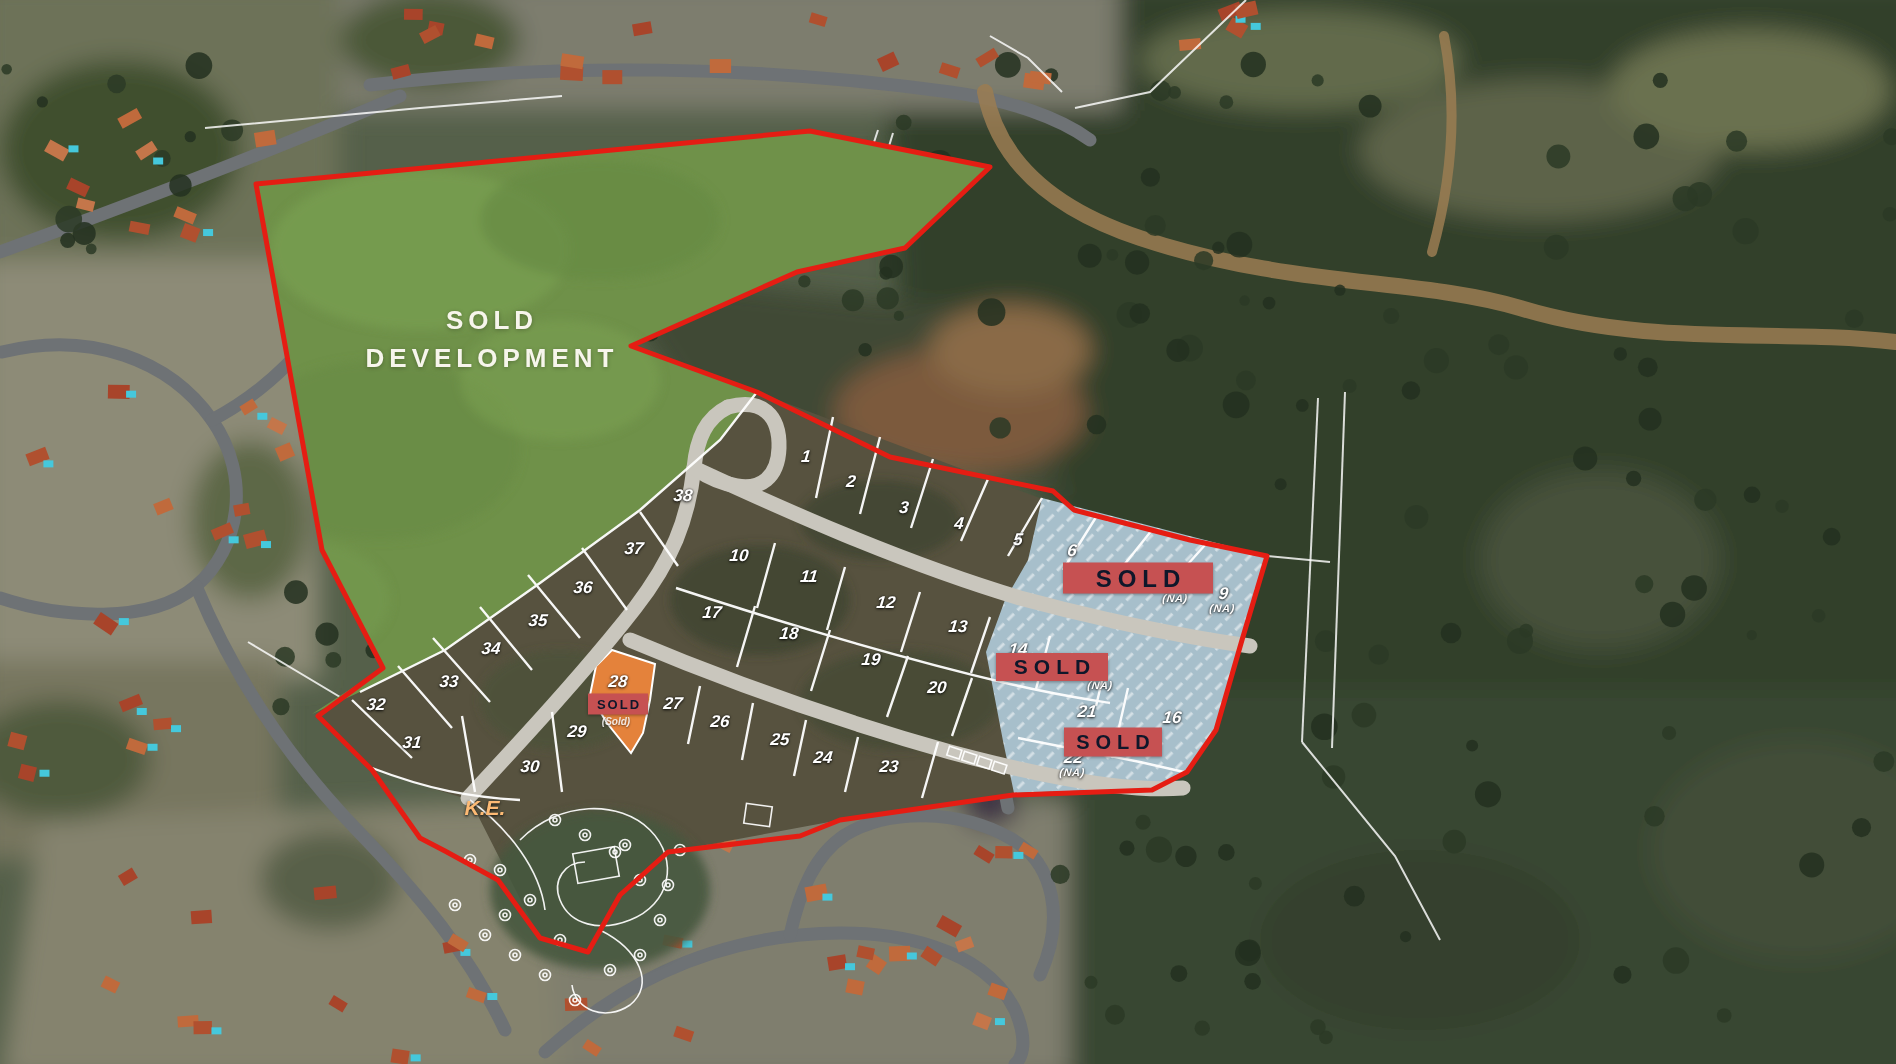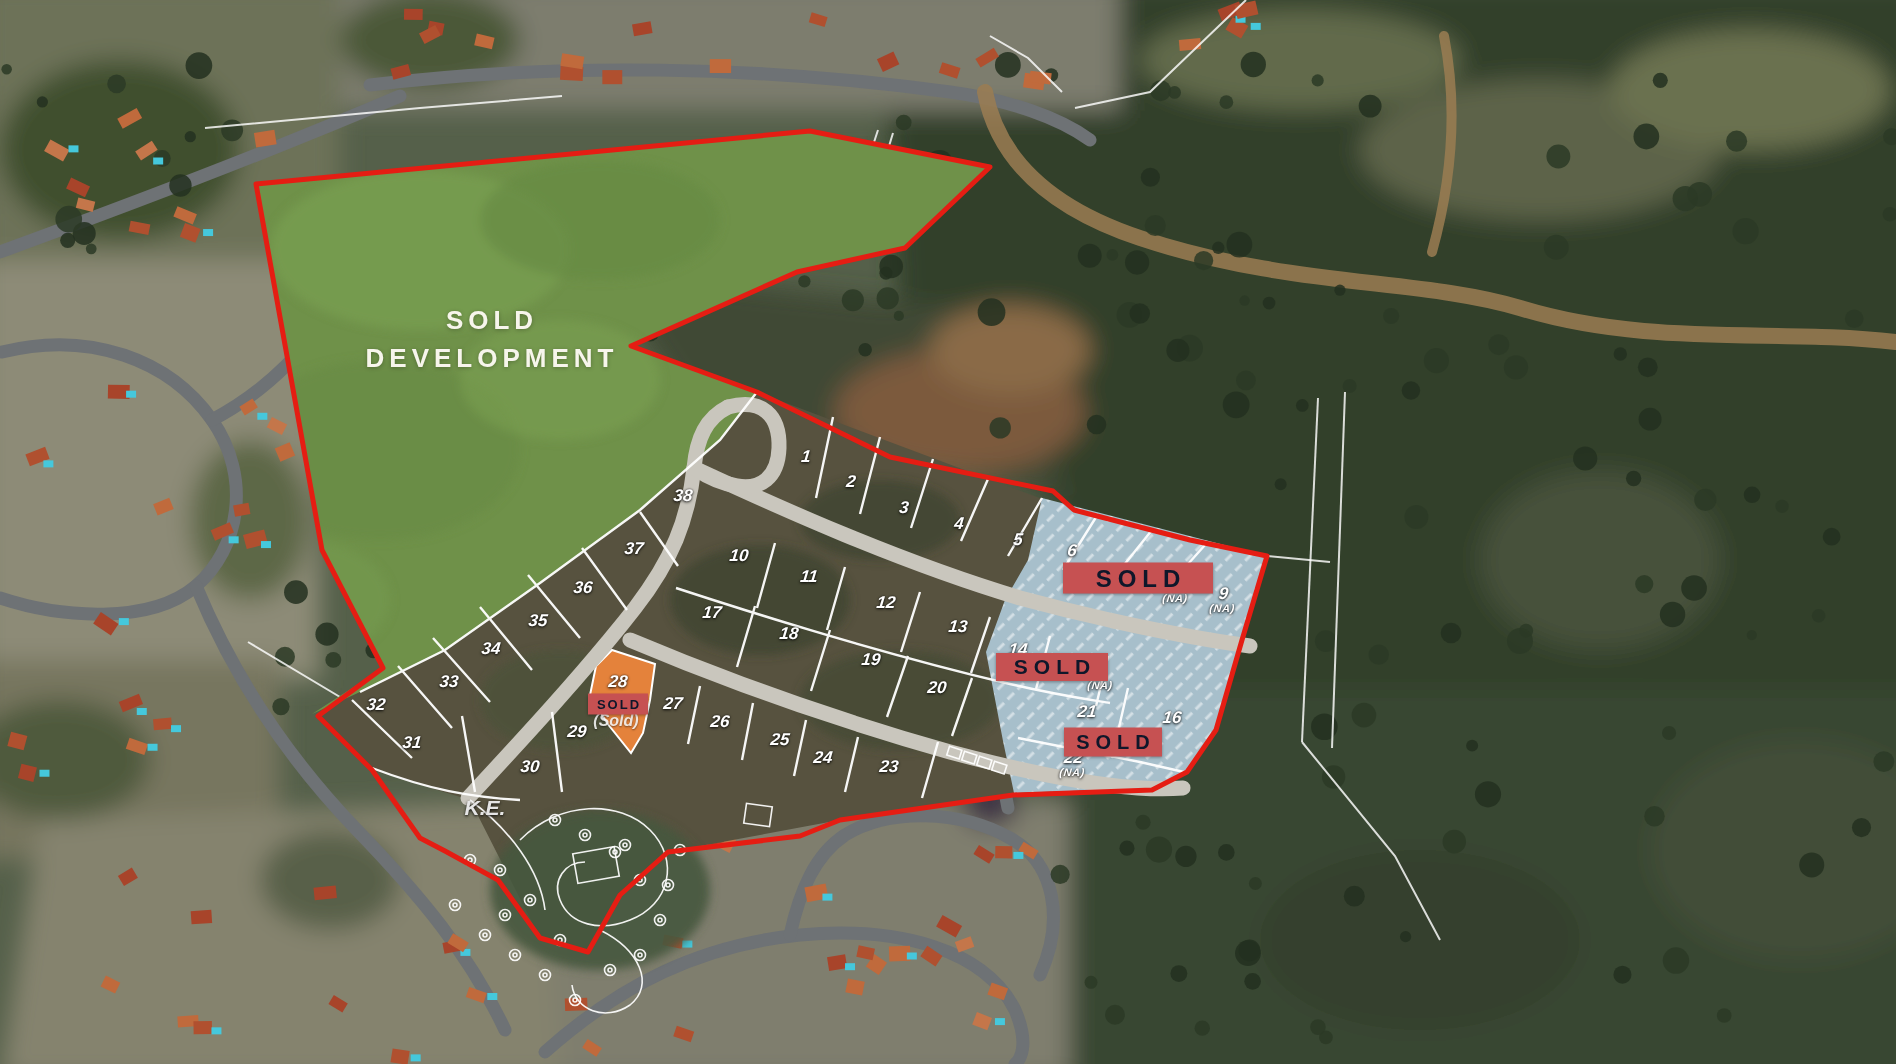--- a/index.html
+++ b/index.html
@@ -4,31 +4,31 @@
 <style>
   html,body{margin:0;padding:0;background:#222;}
   .stage{position:relative;width:1896px;height:1064px;overflow:hidden;
          font-family:"Liberation Sans",sans-serif;background:#4d5743;}
   .stage svg{position:absolute;left:0;top:0;}
   .overlay{position:absolute;left:0;top:0;width:100%;height:100%;pointer-events:none;}
   .plot-label{position:absolute;transform:translate(-50%,-50%) skewX(-6deg);
     color:#fff;font-weight:bold;font-style:italic;font-size:17px;line-height:1.05;text-align:center;
     text-shadow:0 1px 3px rgba(0,0,0,.85),0 0 2px rgba(0,0,0,.6);white-space:nowrap;}
   .plot-label .sub{display:block;font-size:11px;font-weight:bold;letter-spacing:.5px;}
-  .ke-label{position:absolute;transform:translate(-50%,-50%);color:#e5e5e5;font-weight:bold;
+  .ke-label{position:absolute;transform:translate(-50%,-50%);color:#fdba74;font-weight:bold;
     font-style:italic;font-size:21px;text-shadow:0 1px 3px rgba(0,0,0,.9);}
   .dev-label{position:absolute;transform:translate(-50%,-50%);color:#f7f5ec;text-align:center;
     font-size:26px;font-weight:600;letter-spacing:5px;line-height:1.45;width:360px;
     text-shadow:0 1px 4px rgba(0,0,0,.25);}
   .sold-banner{position:absolute;transform:translate(-50%,-50%);background:#c65152;
     color:#0f172a;font-weight:bold;display:flex;align-items:center;justify-content:center;
     letter-spacing:6px;box-shadow:0 1px 3px rgba(0,0,0,.35);text-indent:6px;}
   .sold-banner.small{letter-spacing:2px;text-indent:2px;}
   .faint-sold{position:absolute;transform:translate(-50%,-50%);color:rgba(255,255,255,.85);
-    font-size:16px;font-weight:bold;font-style:italic;text-shadow:0 1px 2px rgba(0,0,0,.5);}
+    font-size:10px;font-weight:bold;font-style:italic;text-shadow:0 1px 2px rgba(0,0,0,.5);}
 </style>
 </head>
 <body>
 
 <div class="stage">
 <svg width="1896" height="1064" viewBox="0 0 1896 1064">
   <defs>
     <filter id="soft" x="-20%" y="-20%" width="140%" height="140%">
           <feGaussianBlur stdDeviation="12"></feGaussianBlur>
         </filter>

